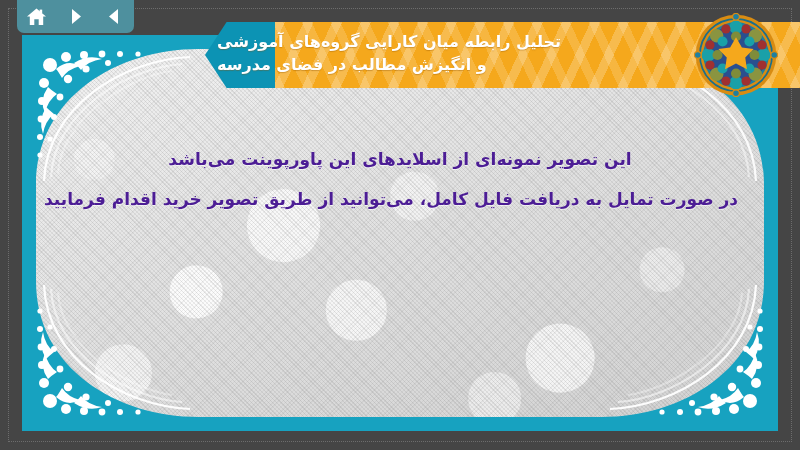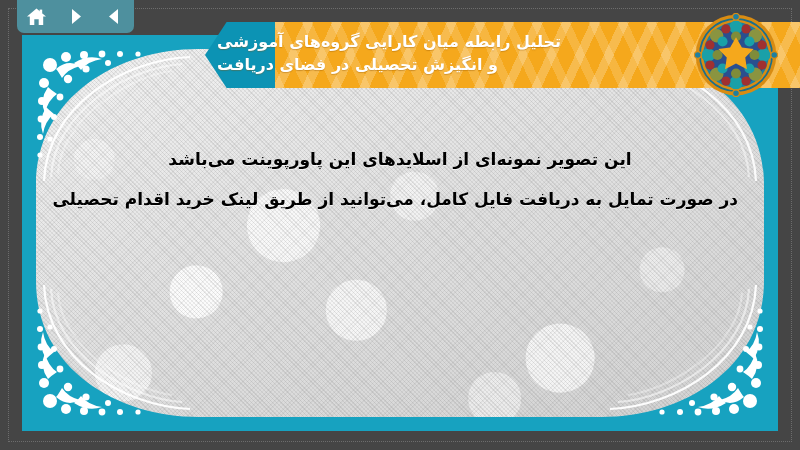--- a/index.html
+++ b/index.html
@@ -110,21 +110,21 @@
   
   .medallion{
     position:absolute;right:22px;top:-9px;width:84px;height:84px;z-index:35;
   }
 
   
   .body-text{
     position:absolute;left:40px;right:40px;top:105px;
     direction:rtl;text-align:center;
     z-index:20;
-    color:#000000;
+    color:#4c1d95;
     font-size:17px;line-height:2.35;font-weight:700;
     text-shadow:0 1px 0 rgba(255,255,255,.6);
   }
   .body-text p{margin:0;white-space:nowrap;}
 </style>
 </head>
 <body>
 
 <div class="viewer">
 
@@ -261,30 +261,30 @@
     <svg class="corner-ornament c-tr" viewBox="0 0 176 150">
       <path d="M0 0 H176 V14 C96 14 14 62 14 150 H0 Z" fill="#17a2c0"></path>
       <g fill="none" stroke="#ffffff" stroke-width="2.2" opacity=".9">
         <path d="M168 22 C100 25 25 72 22 146"></path>
         <path d="M160 29 C104 33 32 78 29 142" opacity=".5"></path>
       </g>
     </svg>
 
     <div class="body-text">
       <p>این تصویر نمونه‌ای از اسلایدهای این پاورپوینت می‌باشد</p>
-      <p>در صورت تمایل به دریافت فایل کامل، می‌توانید از طریق لینک خرید اقدام تحصیلی</p>
+      <p>در صورت تمایل به دریافت فایل کامل، می‌توانید از طریق تصویر خرید اقدام فرمایید</p>
     </div>
   </div>
 
   <div class="banner-wrap">
     <div class="banner-arrow"></div>
     <div class="banner-bar"></div>
     <div class="banner-title">
       <span>تحلیل رابطه میان کارایی گروه‌های آموزشی</span>
-      <span>و انگیزش تحصیلی در فضای دریافت</span>
+      <span>و انگیزش مطالب در فضای مدرسه</span>
     </div>
 
     <svg class="medallion" viewBox="0 0 100 100">
       <circle cx="50" cy="50" r="48" fill="#d98c12"></circle>
       <circle cx="50" cy="50" r="45" fill="#1b6f8c"></circle>
       <circle cx="50" cy="50" r="42" fill="#d98c12"></circle>
       <circle cx="50" cy="50" r="39" fill="#1e7fa0"></circle>
       <g>
         <circle cx="50" cy="50" r="36" fill="#2a4f8f"></circle>
         <g>

